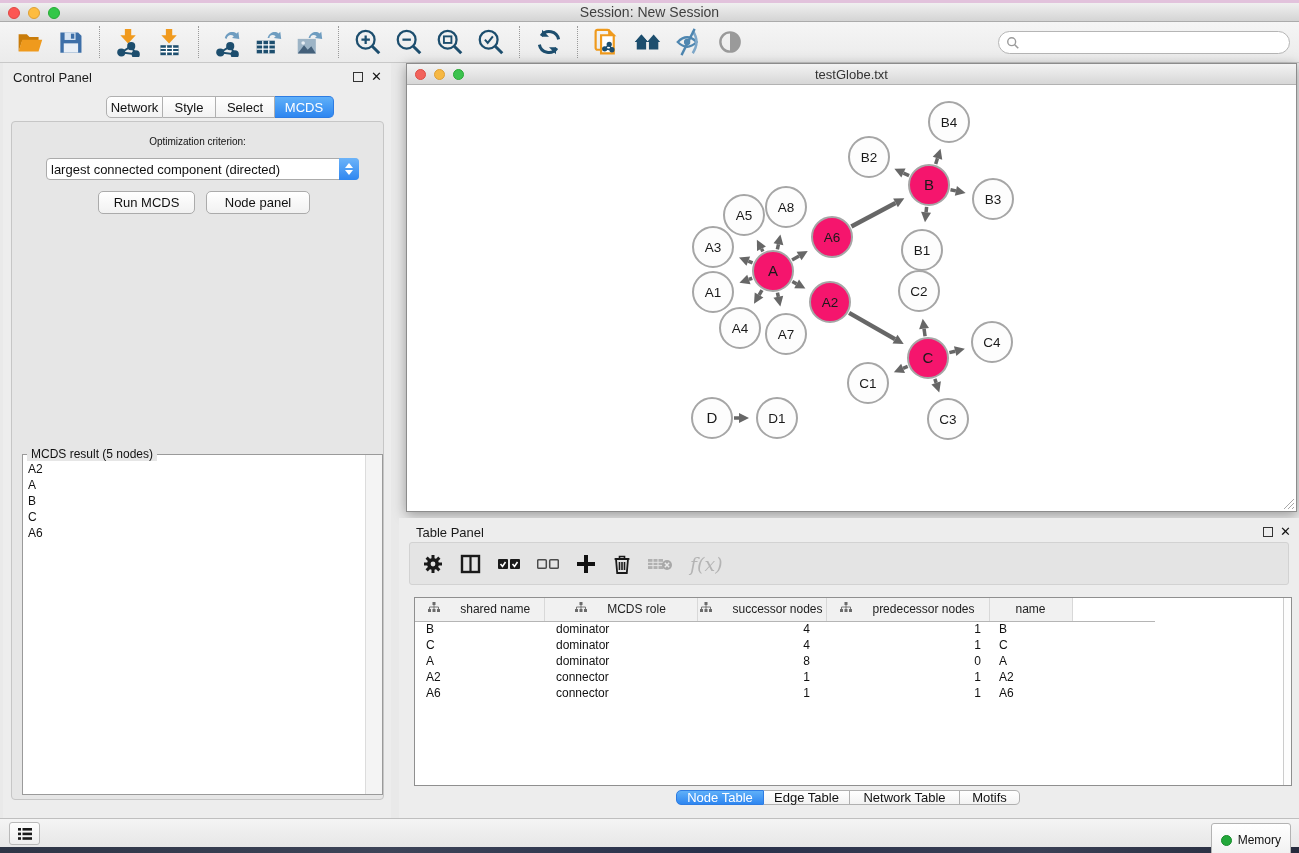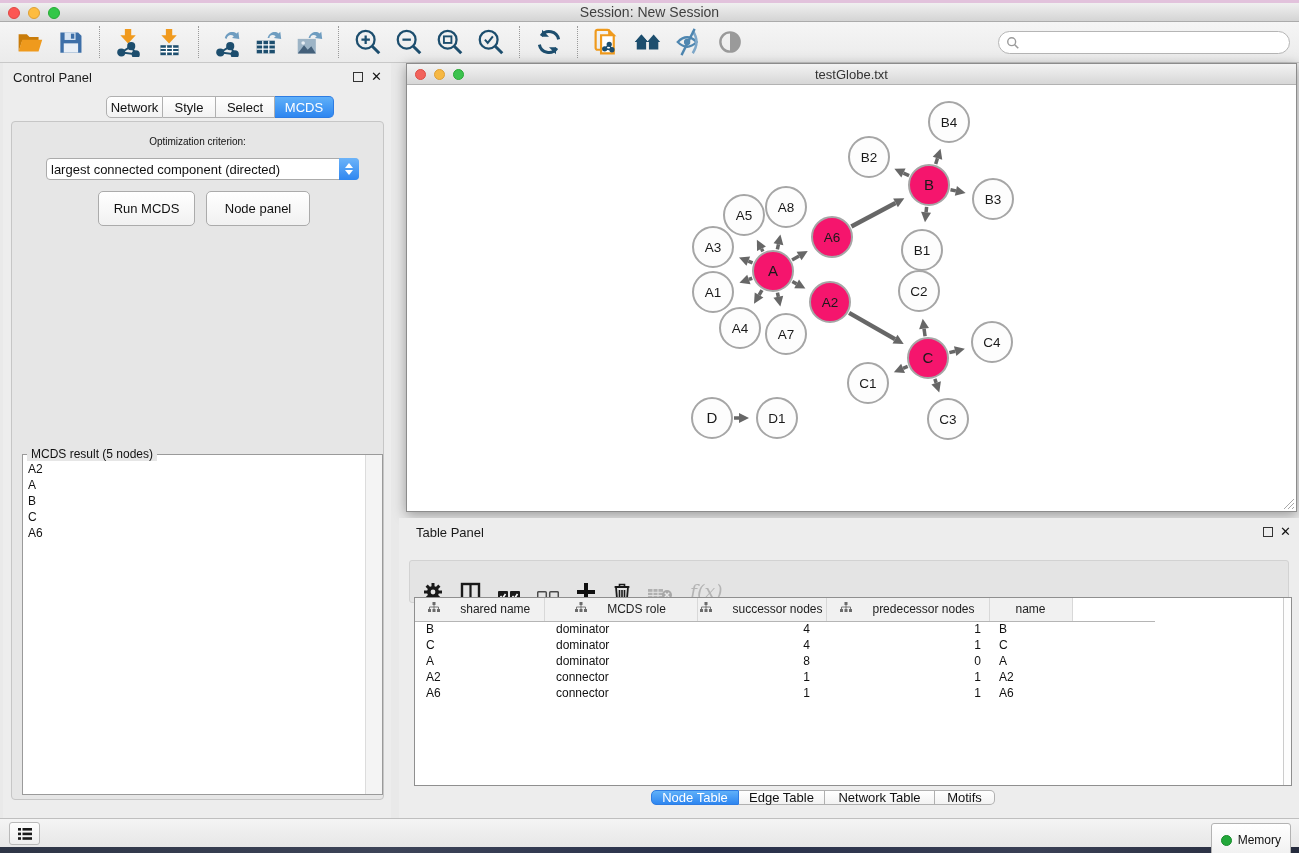--- a/index.html
+++ b/index.html
@@ -47,21 +47,21 @@
   .cp-inner { position:absolute; left:8px; top:58px; width:373px; height:679px;
     background:#e6e6e6; border:1px solid #c6c6c6; border-radius:4px; }
   .crit-label { position:absolute; left:0; top:14px; width:100%; text-align:center; font-size:10px; color:#111; }
   .crit-select { position:absolute; left:34px; top:36px; width:313px; height:22px; background:#fff;
     border:1px solid #ababab; border-radius:4px; display:flex; align-items:center; font-size:13px; color:#111; }
   .crit-select .sel-text { flex:1; padding-left:4px; white-space:nowrap; }
   .stepper { width:20px; height:22px; margin:-1px -1px 0 0; border-radius:0 4px 4px 0;
     background:linear-gradient(#6db4f9,#2e86f0); display:flex; flex-direction:column; align-items:center; justify-content:center; gap:2px; }
   .stepper .up { width:0; height:0; border-left:4px solid transparent; border-right:4px solid transparent; border-bottom:5px solid #fff; }
   .stepper .dn { width:0; height:0; border-left:4px solid transparent; border-right:4px solid transparent; border-top:5px solid #fff; }
-  .cp-btn { position:absolute; top:69px; height:35px; background:linear-gradient(#ffffff,#f1f1f1);
+  .cp-btn { position:absolute; top:69px; height:23px; background:linear-gradient(#ffffff,#f1f1f1);
     border:1px solid #ababab; border-radius:5px; font-size:13px; color:#111;
     display:flex; align-items:center; justify-content:center; }
   .result-box { position:absolute; left:10px; top:332px; width:361px; height:341px;
     border:1px solid #9a9a9a; background:#fff; }
   .result-legend { position:absolute; left:4px; top:-8px; background:#e6e6e6; padding:0 4px; font-size:12px; color:#111; }
   .result-list { position:absolute; left:1px; top:6px; right:18px; bottom:1px; overflow:hidden; }
   .result-item { font-size:12px; line-height:16px; padding-left:4px; color:#111; }
   .result-scroll { position:absolute; right:0; top:0; width:17px; height:100%; background:#f4f4f4; border-left:1px solid #dcdcdc; }
 
   
@@ -70,39 +70,39 @@
   .net-titlebar { position:absolute; left:0; top:0; width:100%; height:21px;
     background:linear-gradient(#f3f3f3,#d7d7d7); border-bottom:1px solid #b2b2b2; }
   .net-traffic { position:absolute; left:8px; top:5px; display:flex; gap:8px; }
   .net-light { width:11px; height:11px; border-radius:50%; }
   .net-title { position:absolute; width:100%; text-align:center; top:3px; font-size:13px; color:#333; }
   .net-canvas { position:absolute; left:0; top:21px; }
   .resize-grip { position:absolute; right:1px; bottom:1px; }
 
   
   .table-panel { position:absolute; left:399px; top:518px; width:900px; height:300px; background:#ededed; }
-  .tp-toolbar { position:absolute; left:10px; top:42px; width:880px; height:43px;
+  .tp-toolbar { position:absolute; left:10px; top:24px; width:880px; height:43px;
     background:#e4e4e4; border:1px solid #d2d2d2; border-radius:3px;
-    display:flex; align-items:flex-end; padding-left:13px; }
+    display:flex; align-items:center; padding-left:13px; }
   .tp-icon { margin-right:17px; display:flex; align-items:center; justify-content:center; }
   .fx-label { font-size:19px; font-style:italic; font-family:"DejaVu Serif",serif; color:#b4b4b4; }
   .node-table-wrap { position:absolute; left:15px; top:79px; width:878px; height:189px;
     background:#fff; border:1px solid #8f8f8f; overflow:hidden; }
   table.node-table { border-collapse:collapse; table-layout:fixed; width:740px; }
   .node-table th { height:23px; background:#f1f1f1; border-bottom:1px solid #b5b5b5; border-right:1px solid #d8d8d8;
     font-size:12px; font-weight:normal; color:#222; text-align:center; }
   .node-table th .hdr { display:inline-flex; align-items:flex-start; gap:20px; }
   .node-table td { height:16px; font-size:12px; color:#111; white-space:nowrap; }
   .node-table td.c0 { padding-left:11px; }
   .node-table td.c1 { padding-left:12px; }
   .node-table td.c2 { text-align:right; padding-right:16px; }
   .node-table td.c3 { text-align:right; padding-right:8px; }
   .node-table td.c4 { padding-left:10px; }
   .table-scroll { position:absolute; right:0; top:0; width:8px; height:100%; background:#fdfdfd; border-left:1px solid #ccc; }
-  .tp-tabs { position:absolute; left:252px; top:272px; display:flex; height:15px; }
+  .tp-tabs { position:absolute; left:277px; top:272px; display:flex; height:15px; }
 
   
   .status-bar { position:absolute; left:0; top:818px; width:1299px; height:29px;
     background:linear-gradient(#f4f4f4,#e7e7e7); border-top:1px solid #bfbfbf; }
   .panels-btn { position:absolute; left:9px; top:3px; width:31px; height:23px;
     background:linear-gradient(#fdfdfd,#eee); border:1px solid #b9b9b9; border-radius:3px;
     display:flex; align-items:center; justify-content:center; }
   .memory-btn { position:absolute; right:8px; top:4px; height:22px; padding:16px 9px;
     background:linear-gradient(#fff,#f0f0f0); border:1px solid #b3b3b3; border-radius:3px;
     display:flex; align-items:center; gap:6px; font-size:12px; color:#111; }

